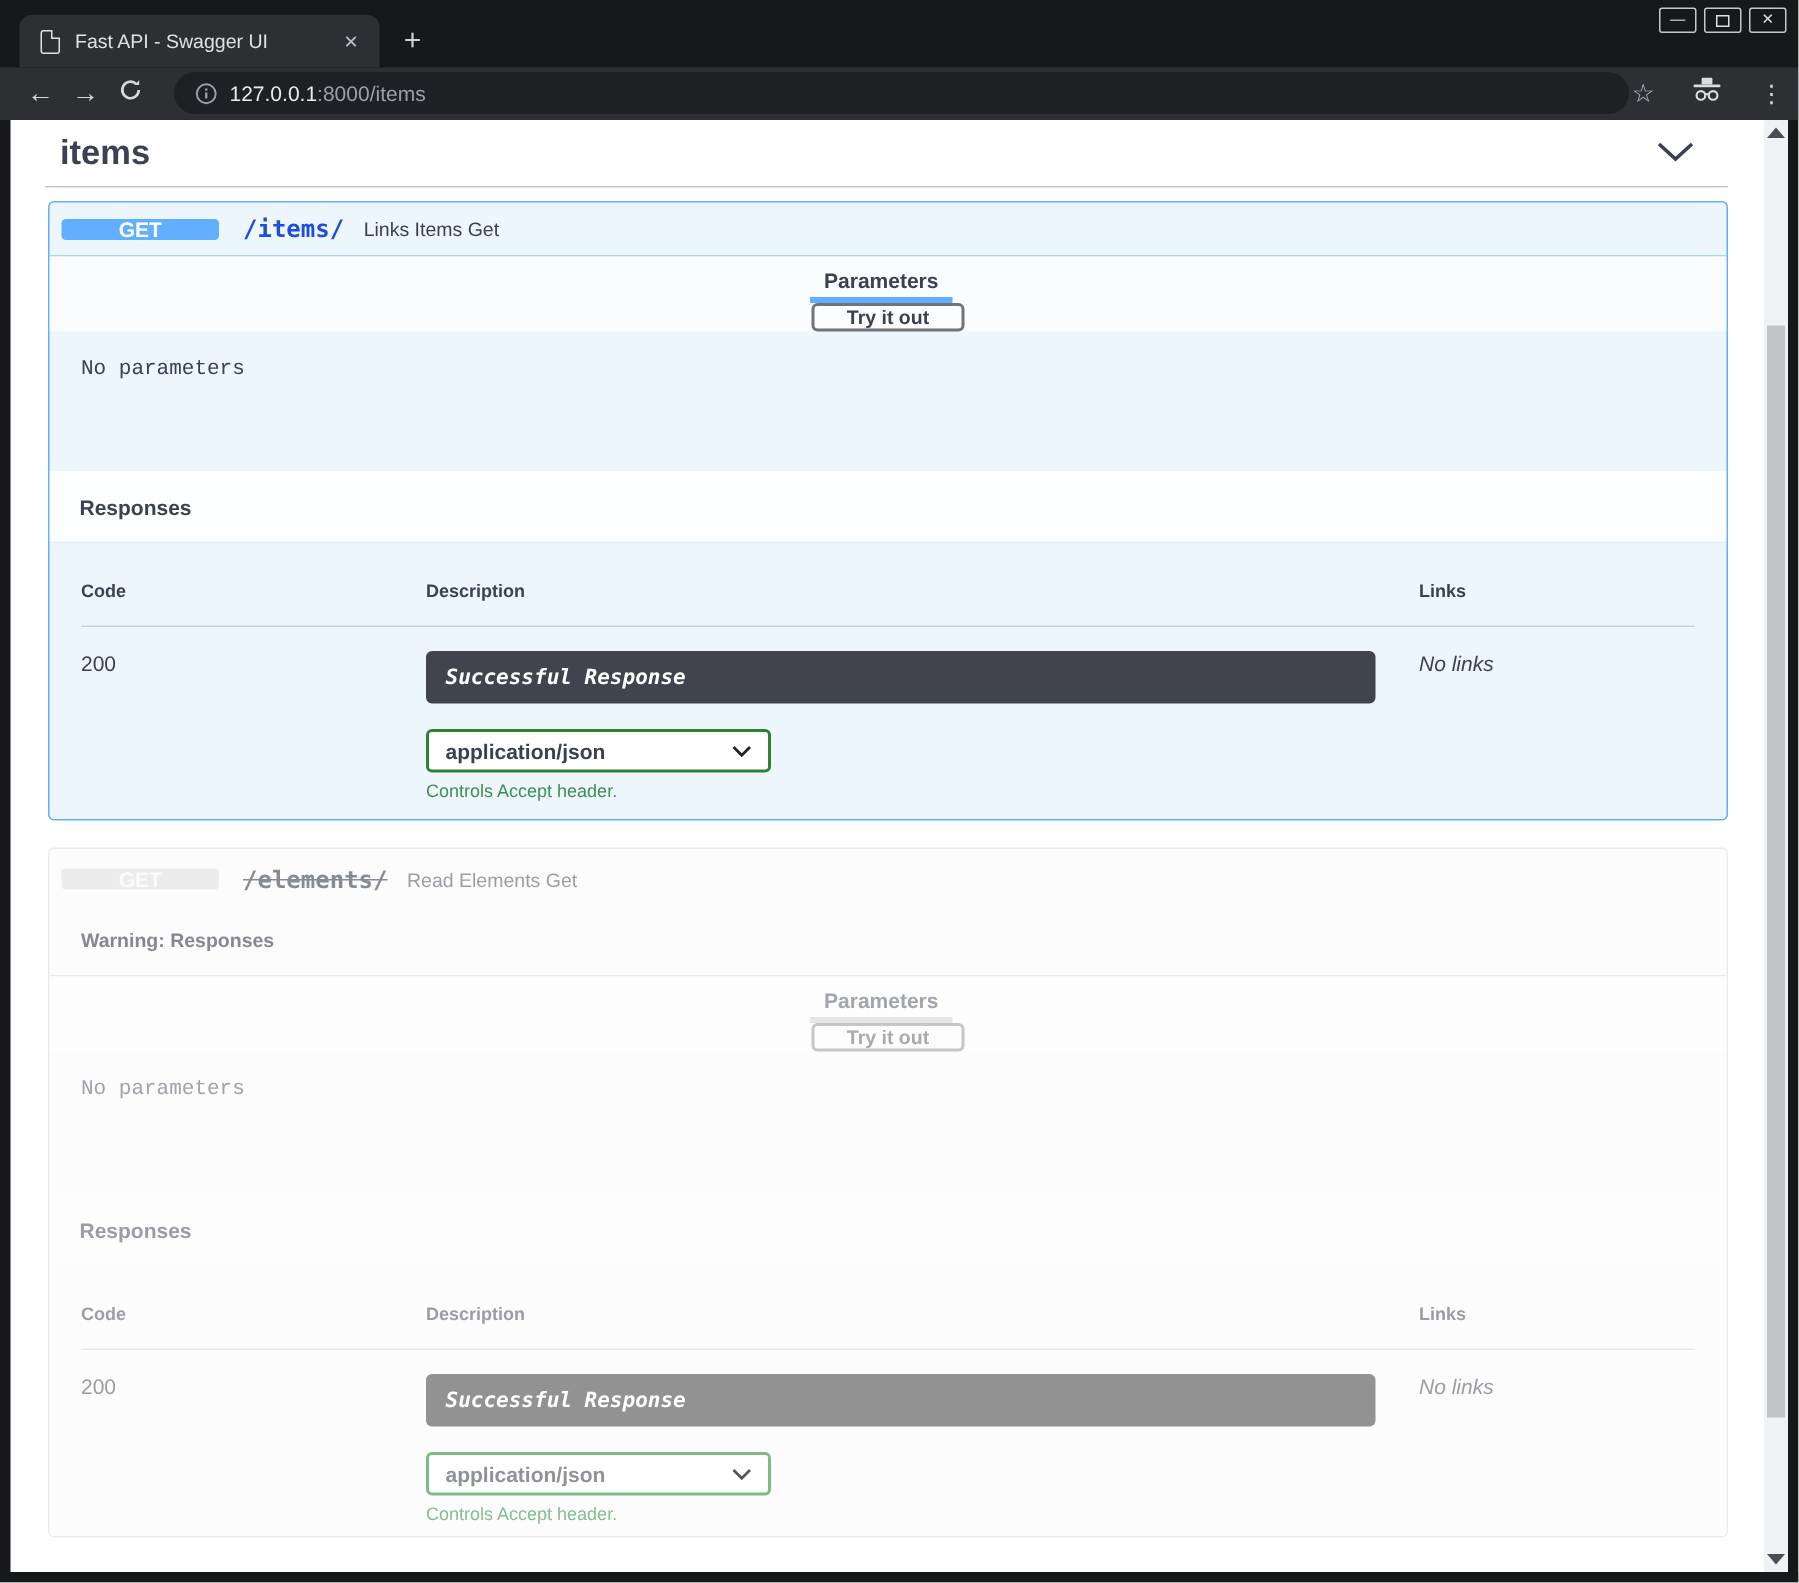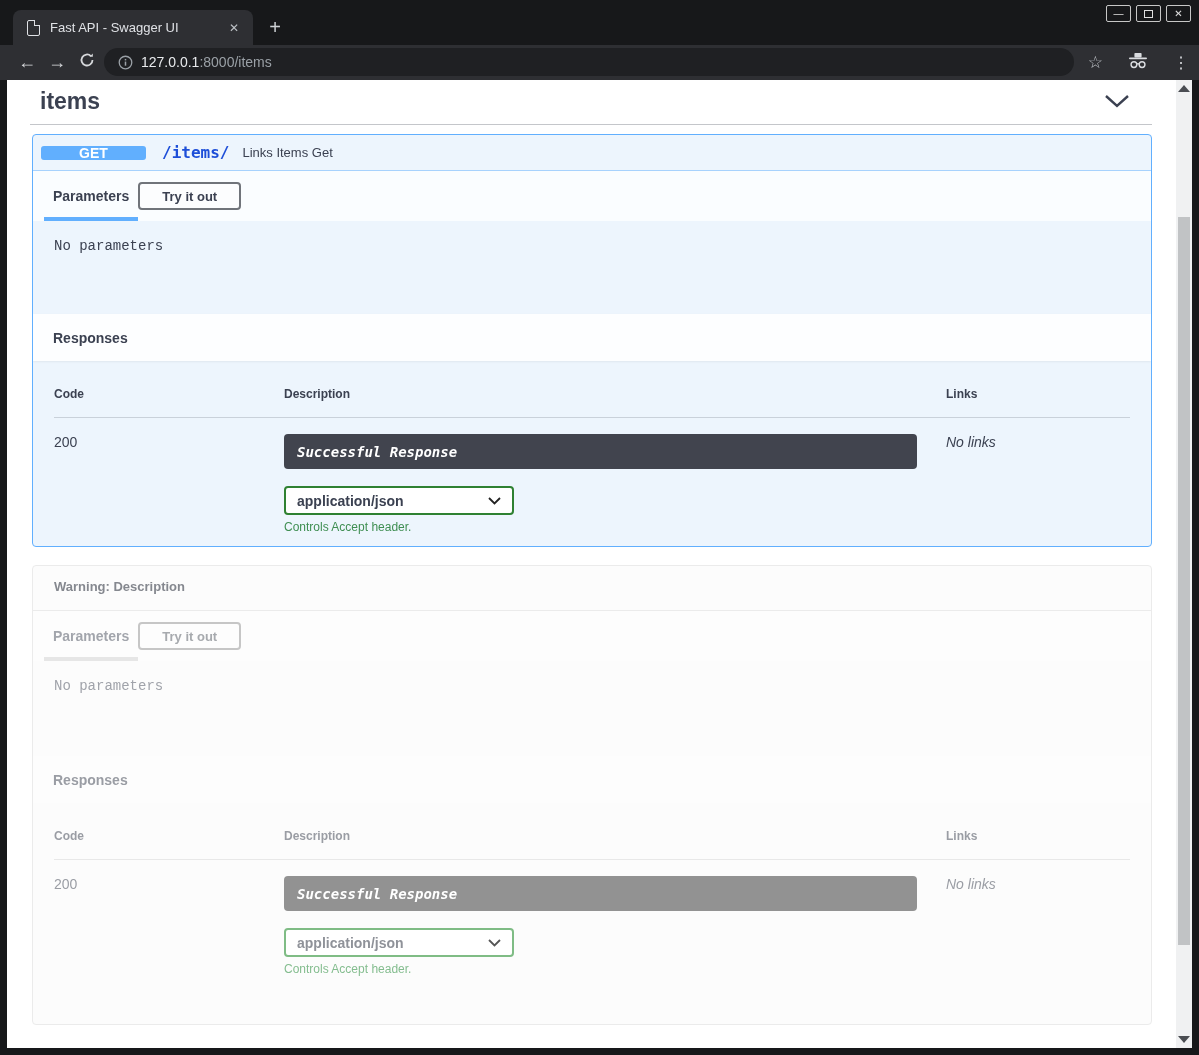--- a/index.html
+++ b/index.html
@@ -18,21 +18,21 @@
              display:flex; align-items:center; justify-content:center; }
   .win-controls { position:absolute; right:8px; top:5px; display:flex; gap:5px; }
   .win-btn { width:25px; height:17px; border:1px solid #c7c7c7; border-radius:2px; color:#e0e0e0;
              font-size:10px; display:flex; align-items:center; justify-content:center; line-height:1; }
   .win-max-glyph { width:9px; height:8px; border:1.5px solid #e0e0e0; }
 
   .toolbar { position:absolute; left:0; top:45px; width:1199px; height:35px; background:#2e2f33;
              display:flex; align-items:center; }
   .nav-ic { color:#d6d8db; font-size:18px; width:30px; text-align:center; }
   .nav-ic.back { margin-left:12px; }
-  .omnibox { position:absolute; left:104px; top:3px; width:970px; height:28px; background:#1f2023;
+  .omnibox { position:absolute; left:116px; top:3px; width:970px; height:28px; background:#1f2023;
              border-radius:14px; display:flex; align-items:center; padding:0 14px; }
   .url-host { color:#e8eaed; font-size:14px; margin-left:8px; }
   .url-rest { color:#9aa0a6; font-size:14px; }
   .right-ics { position:absolute; right:10px; top:0; height:35px; display:flex; align-items:center; gap:24px; }
   .star-ic { color:#bdc1c6; font-size:17px; }
   .dots-ic { color:#d6d8db; font-size:16px; letter-spacing:0; }
 
   
   .page { position:absolute; left:7px; top:80px; width:1169px; height:968px; background:#ffffff; overflow:hidden;
           color:#3b4151; }
@@ -54,21 +54,21 @@
   .op-path { font-family:"DejaVu Sans Mono", monospace; font-weight:bold; font-size:16px; margin-left:16px; }
   .op-get .op-path { color:#1d4ed8; }
   .op-dep .op-path { color:#878b94; text-decoration:line-through; }
   .op-desc { font-size:13px; margin-left:13px; }
   .op-get .op-desc { color:#3b4151; }
   .op-dep .op-desc { color:#9b9ea5; }
 
   .dep-warning { height:45px; padding:13px 21px 0; font-size:13px; font-weight:bold; color:#85888f;
                  border-bottom:1px solid #ebebeb; }
 
-  .tab-row { height:50px; display:flex; align-items:center; justify-content:flex-start; padding:0 20px; }
+  .tab-row { height:50px; display:flex; align-items:center; justify-content:space-between; padding:0 20px;flex-direction:column; }
   .op-get .tab-row { background:#fafdff; }
   .op-dep .tab-row { background:#fdfdfd; }
   .tab-item { height:100%; display:flex; align-items:center; padding:0 9px; margin-left:-9px;
               font-size:14px; font-weight:bold; position:relative; }
   .op-get .tab-item { color:#3b4151; border-bottom:4px solid #61affe; padding-top:4px; }
   .op-dep .tab-item { color:#a2a5ac; border-bottom:4px solid #e6e6e6; padding-top:4px; }
   .try-btn { height:28px; padding:0 22px; border-radius:4px; font-size:13px; font-weight:bold; background:transparent; }
   .op-get .try-btn { border:2px solid #70747a; color:#3b4151; background:#fcfdfe; }
   .op-dep .try-btn { border:2px solid #c6c6c6; color:#a7aaae; background:#fdfdfd; }
 
@@ -207,21 +207,26 @@
               </svg>
             </div>
             <div class="accept-note"><span>Controls </span><span class="code">Accept</span><span> header.</span></div>
           </div>
           <div class="col-links no-links">No links</div>
         </div>
       </div>
     </div>
 
     <div class="op op-dep">
-      <div class="dep-warning">Warning: Description</div>
+      <div class="op-summary">
+        <div class="method-badge">GET</div>
+        <span class="op-path">/elements/</span>
+        <span class="op-desc">Read Elements Get</span>
+      </div>
+      <div class="dep-warning">Warning: Responses</div>
       <div class="tab-row">
         <div class="tab-item">Parameters</div>
         <button class="try-btn">Try it out</button>
       </div>
       <div class="op-body-empty">No parameters</div>
       <div class="sec-header">Responses</div>
       <div class="resp-body">
         <div class="resp-cols">
           <div class="col-code">Code</div>
           <div class="col-desc">Description</div>

